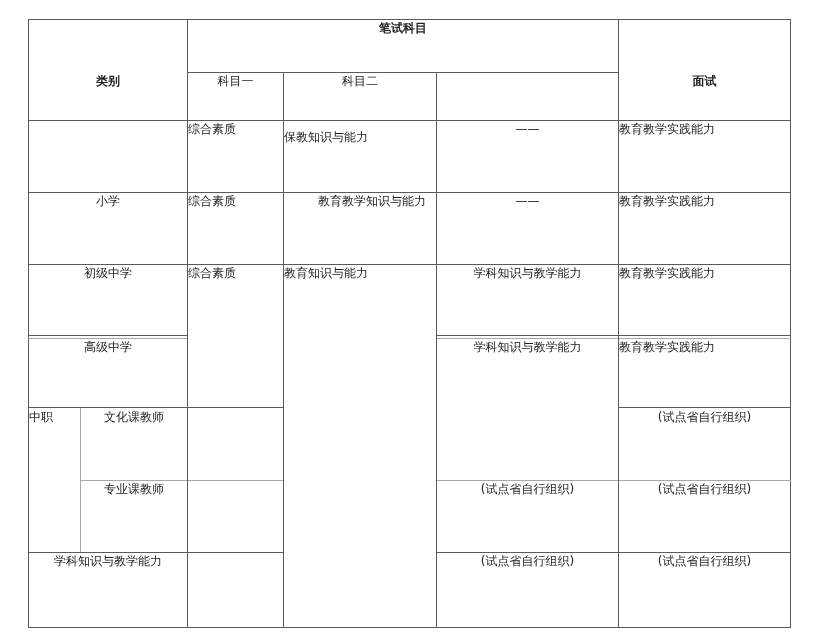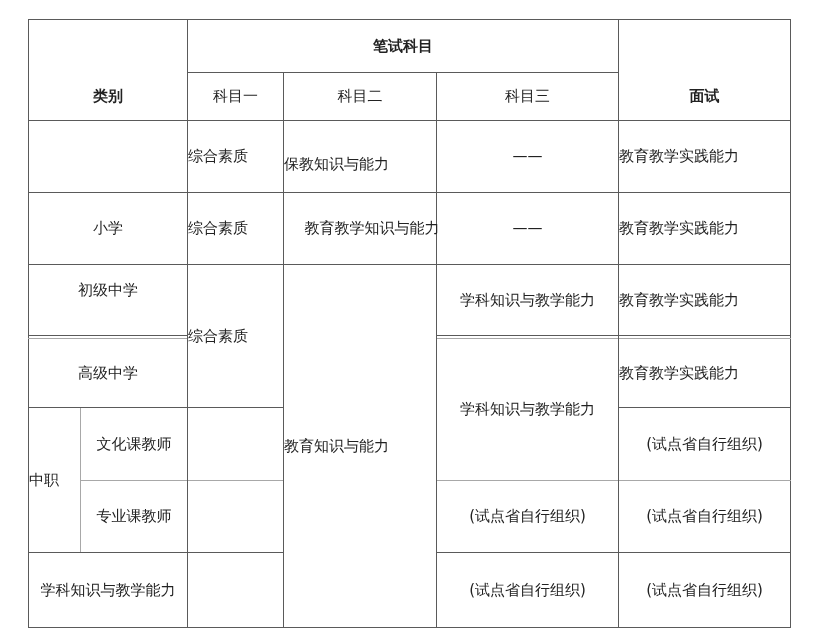--- a/index.html
+++ b/index.html
@@ -19,22 +19,22 @@
       position: absolute;
       left: 0;
       top: 0;
       width: 817px;
       height: 641px;
     }
     .cell {
       position: absolute;
       box-sizing: border-box;
       display: flex;
-      align-items: center;
-      font-size: 15px;
+      align-items: flex-start;
+      font-size: 12px;
       line-height: 18px;
       white-space: nowrap;
     }
     .c { justify-content: center; }
     .l { justify-content: flex-start; }
     .bold { font-weight: bold; }
     .hline, .vline {
       position: absolute;
       background: #5a5a5a;
     }
@@ -87,23 +87,20 @@
   </div>
   <div class="cell c bold" style="left:187px; top:19px; width:432px; height:54px;">
     <span>笔试科目</span>
   </div>
   <div class="cell c" style="left:187px; top:72px; width:97px; height:48px;">
     <span>科目一</span>
   </div>
   <div class="cell c" style="left:283px; top:72px; width:154px; height:48px;">
     <span>科目二</span>
   </div>
-  <div class="cell c" style="left:436px; top:72px; width:183px; height:48px;">
-    <span>科目三</span>
-  </div>
   <div class="cell c bold" style="left:618px; top:72px; width:173px; height:48px;">
     <span>面试</span>
   </div>
 
   <div class="cell l" style="left:188px; top:120px; width:96px; height:72px;">
     <span>综合素质</span>
   </div>
   <div class="cell l" style="left:284px; top:128px; width:152px; height:72px;">
     <span>保教知识与能力</span>
   </div>

